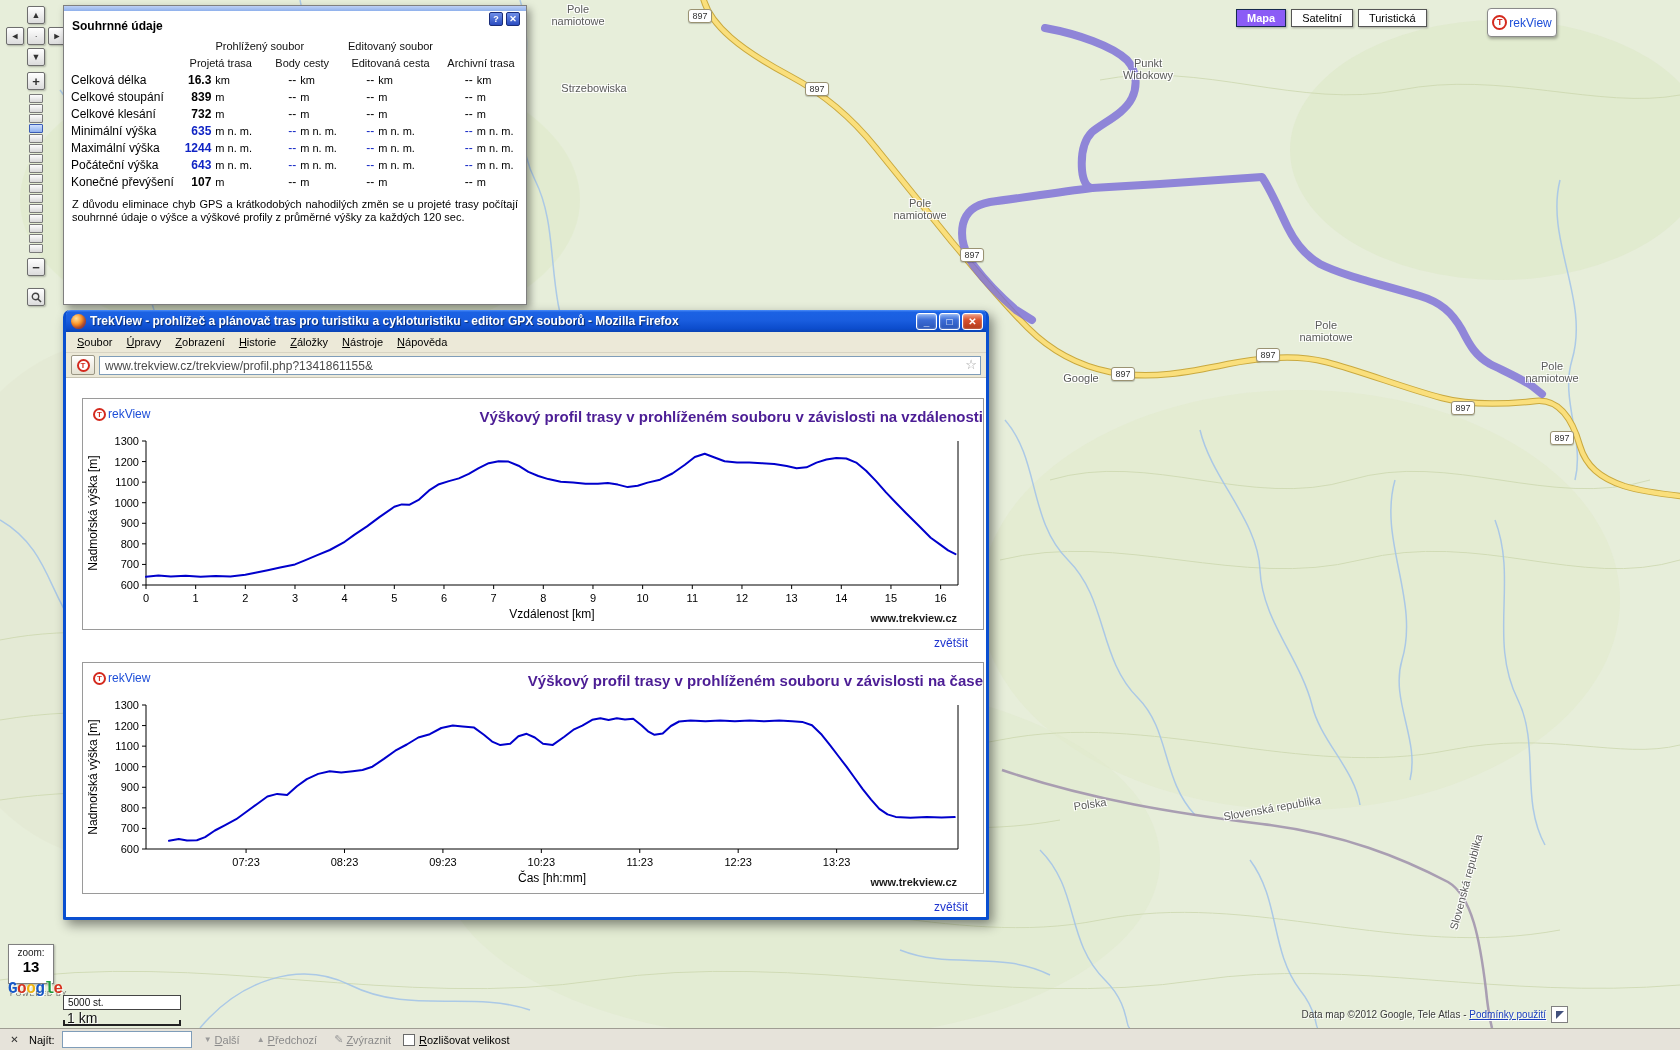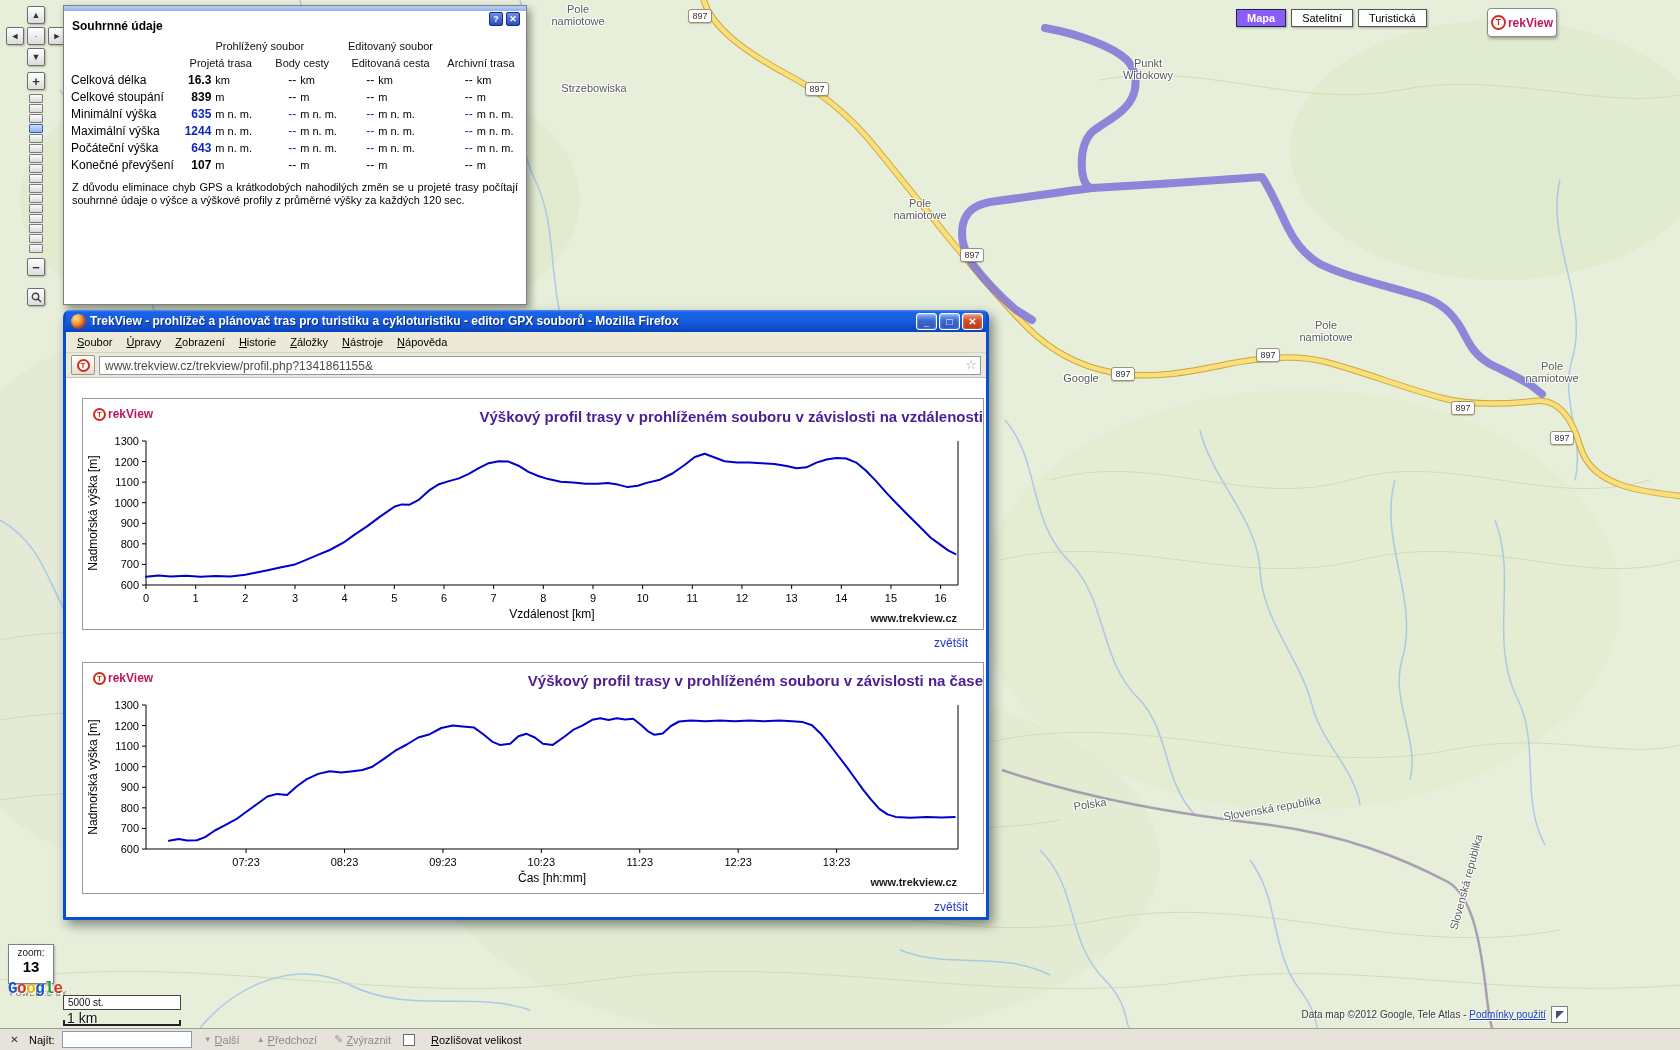--- a/index.html
+++ b/index.html
@@ -31,21 +31,21 @@
   #map-type{position:absolute;left:1236px;top:9px;display:flex;gap:5px}
   .mtype{font-size:11px;padding:2px 10px;border:1px solid #555;background:#fff;color:#000;cursor:pointer;
     box-shadow:1px 1px 2px rgba(0,0,0,.3);font-family:"Liberation Sans",sans-serif}
   .mtype.active{background:#8b5cf6;color:#fff;font-weight:bold;border-color:#16294f}
 
   
   #brand-box{position:absolute;left:1487px;top:8px;width:70px;height:29px;background:#fff;border:1px solid #8a8a8a;
     border-radius:4px;display:flex;align-items:center;justify-content:center;gap:2px;box-shadow:1px 2px 3px rgba(0,0,0,.3)}
   .tv-logo{width:15px;height:15px;min-width:15px;border-radius:50%;background:#fff;border:2px solid #d42a1e;
     color:#d42a1e;font-weight:bold;font-size:9px;line-height:11px;display:inline-flex;align-items:center;justify-content:center}
-  .brand-text{font-size:12px;font-weight:bold;color:#be185d}
+  .brand-text{font-size:12px;font-weight:normal;color:#1d4ed8}
 
   
   #zoom-box{position:absolute;left:8px;top:944px;width:46px;height:40px;background:#fff;border:1px solid #808080;
     text-align:center;box-shadow:1px 1px 2px rgba(0,0,0,.25)}
   #zoom-box .zcap{font-size:10px;color:#222;margin-top:2px}
   #zoom-box .zlev{font-size:15px;font-weight:bold;color:#000}
   #powered{position:absolute;left:10px;top:990px;font-size:7px;color:#666;letter-spacing:1px}
   #google-logo{position:absolute;left:8px;top:980px;font-family:Liberation Mono, monospace;font-weight:bold;
     font-size:16px;letter-spacing:-.5px;cursor:pointer;text-shadow:1px 1px 0 #fff}
   #scale-box{position:absolute;left:63px;top:995px;width:118px;height:15px;background:#fff;border:1px solid #444;
@@ -124,21 +124,21 @@
   #findbar{position:absolute;left:0;top:1028px;width:1680px;height:22px;background:#e6e3da;border-top:1px solid #9f9d93;
     display:flex;align-items:center;gap:7px;padding:0 7px;font-size:11px;color:#000}
   #fb-close{width:15px;height:15px;display:flex;align-items:center;justify-content:center;font-size:10px;color:#333;
     cursor:pointer;border:1px solid transparent}
   #find-input{width:130px;height:17px;border:1px solid #7f9db9;background:#fff;font-size:11px;padding:0 3px;
     font-family:"Liberation Sans",sans-serif}
   .fb-btn{display:flex;align-items:center;gap:3px;color:#8a8a8a;cursor:default;padding:1px 5px}
   .fb-ico{font-size:8px;color:#9a9a9a}
   .fb-pen{font-size:11px;color:#9a9a9a}
   .cb{width:12px;height:12px;background:#fff;border:1px solid #6a6a6a;display:inline-block;cursor:pointer}
-  #fb-case{display:flex;align-items:flex-end;gap:16px;color:#000;cursor:pointer}
+  #fb-case{display:flex;align-items:flex-end;gap:4px;color:#000;cursor:pointer}
   u{text-decoration:underline}
 </style>
 </head>
 <body>
 
 <div id="screen">
 
   <div id="map">
     <svg id="map-svg" width="1680" height="1028" viewBox="0 0 1680 1028">
       <rect x="0" y="0" width="1680" height="1028" fill="#e7eeda"></rect>
@@ -320,20 +320,27 @@
             <tr>
               <td class="lbl">Celková délka</td>
               <td class="val"><span class="num">16.3</span><span class="unit">km</span></td>
               <td class="val"><span class="dash">--</span><span class="unit">km</span></td>
               <td class="val"><span class="dash">--</span><span class="unit">km</span></td>
               <td class="val"><span class="dash">--</span><span class="unit">km</span></td>
             </tr>
             <tr>
               <td class="lbl">Celkové stoupání</td>
               <td class="val"><span class="num">839</span><span class="unit">m</span></td>
+              <td class="val"><span class="dash">--</span><span class="unit">m</span></td>
+              <td class="val"><span class="dash">--</span><span class="unit">m</span></td>
+              <td class="val"><span class="dash">--</span><span class="unit">m</span></td>
+            </tr>
+            <tr>
+              <td class="lbl">Celkové klesání</td>
+              <td class="val"><span class="num">732</span><span class="unit">m</span></td>
               <td class="val"><span class="dash">--</span><span class="unit">m</span></td>
               <td class="val"><span class="dash">--</span><span class="unit">m</span></td>
               <td class="val"><span class="dash">--</span><span class="unit">m</span></td>
             </tr>
             <tr>
               <td class="lbl">Minimální výška</td>
               <td class="val"><span class="num blue">635</span><span class="unit">m n. m.</span></td>
               <td class="val"><span class="dash blue">--</span><span class="unit">m n. m.</span></td>
               <td class="val"><span class="dash blue">--</span><span class="unit">m n. m.</span></td>
               <td class="val"><span class="dash blue">--</span><span class="unit">m n. m.</span></td>

